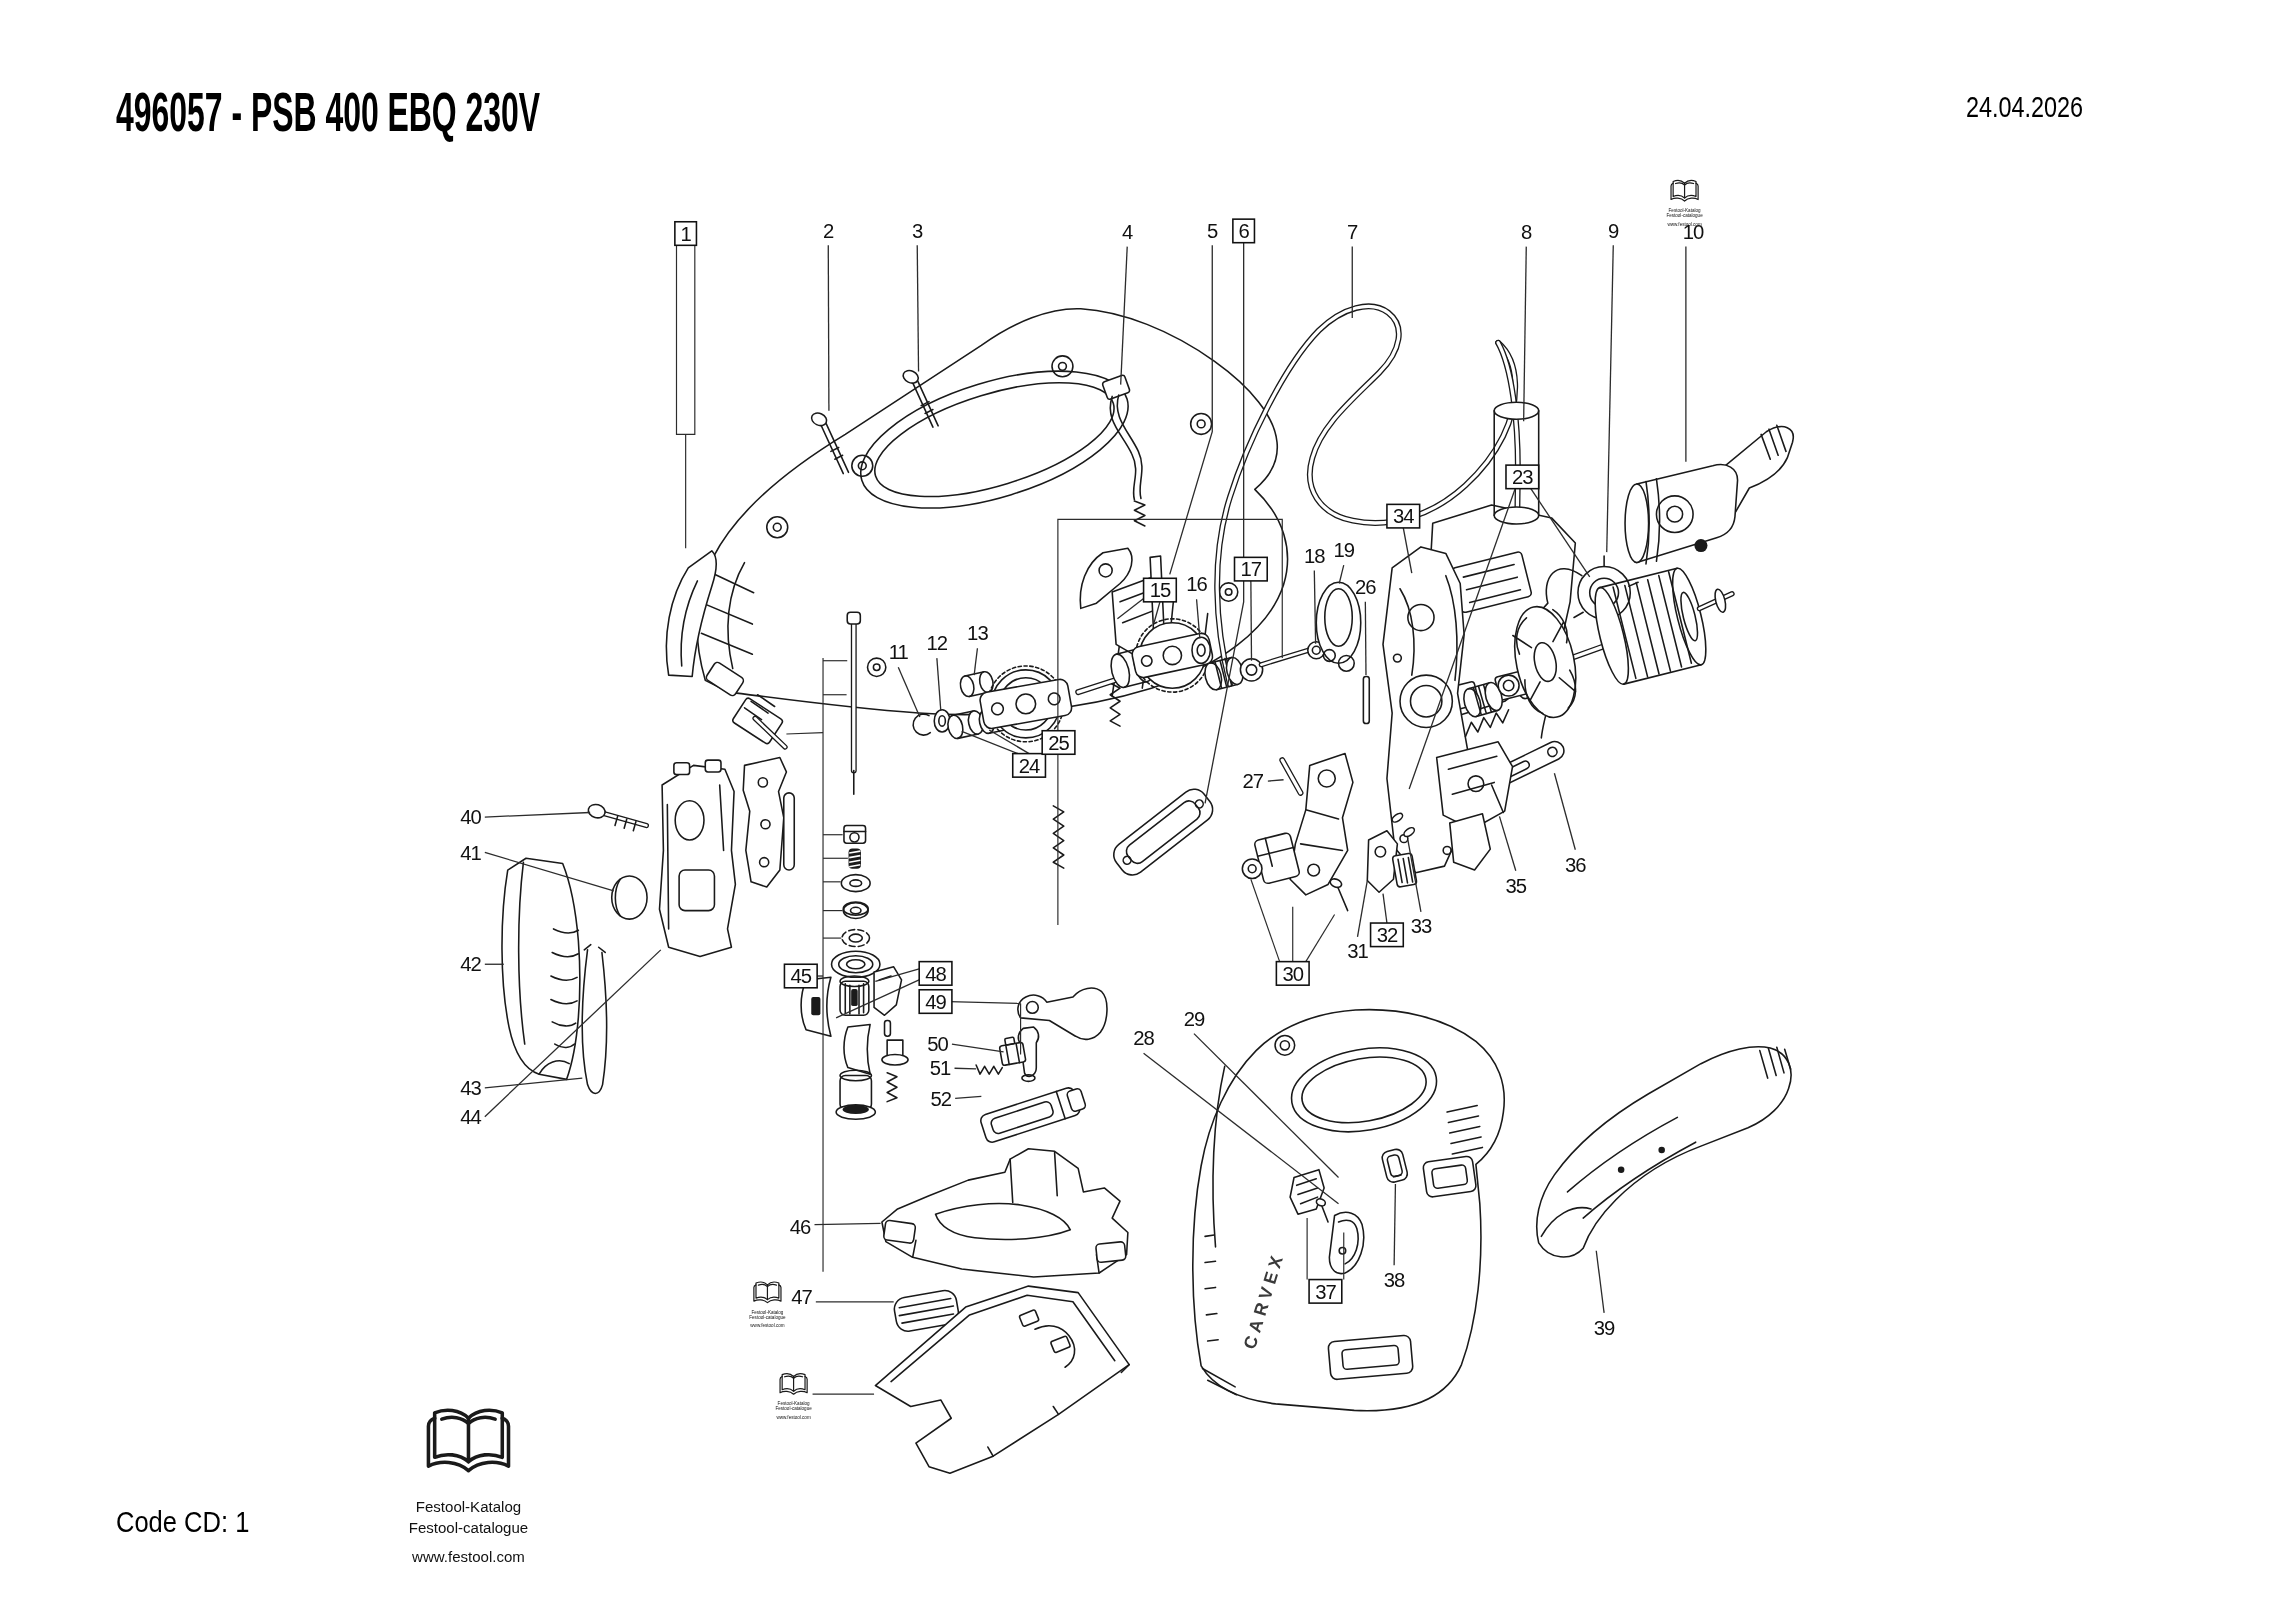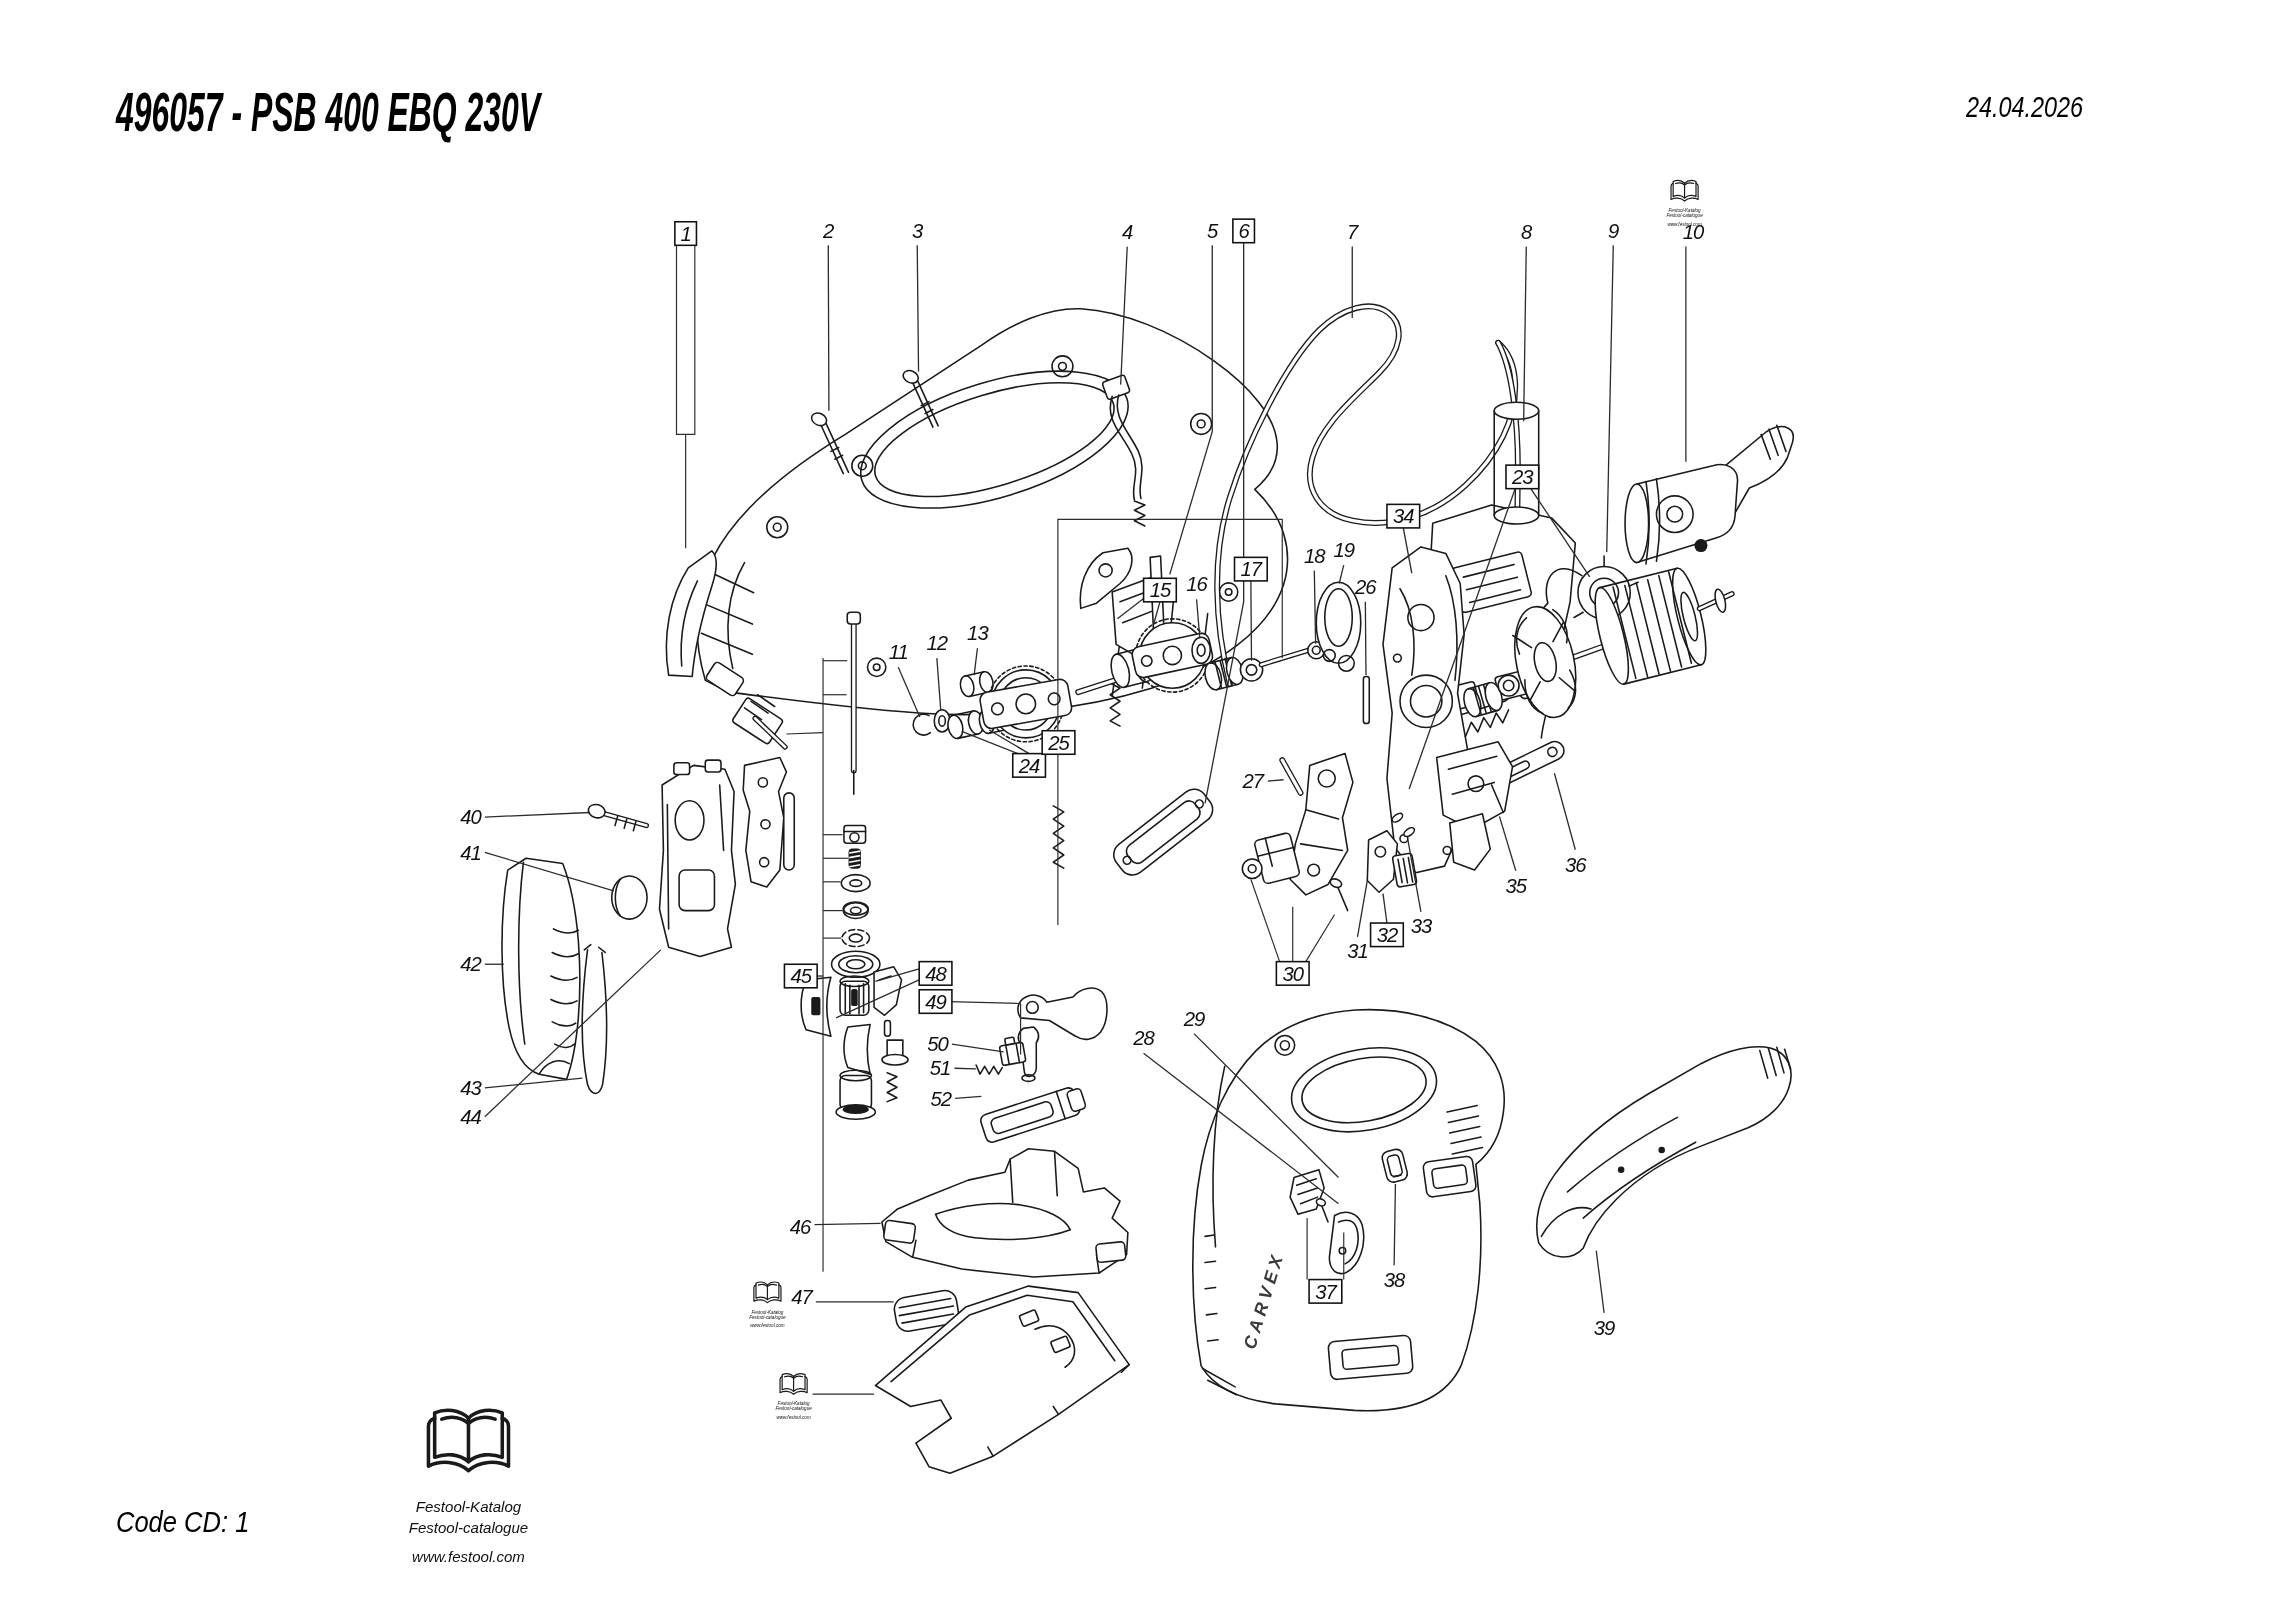--- a/index.html
+++ b/index.html
@@ -1,17 +1,17 @@
 <!DOCTYPE html>
 <html style="font-size:10.5px"><head>
 <meta charset="utf-8">
 <style>
   html,body{margin:0;padding:0;background:#fff;}
   .page{position:relative;width:2129px;height:1623px;background:#fff;overflow:hidden;
-        font-family:"Liberation Sans",sans-serif;color:#000;font-style:italic;}
+        font-family:"Liberation Sans",sans-serif;color:#000;}
   .title{position:absolute;left:116px;top:79px;font-weight:bold;font-size:56px;
          transform:scaleX(0.57);transform-origin:left top;white-space:nowrap;}
   .date{position:absolute;left:1966px;top:90px;font-size:30px;
         transform:scaleX(0.78);transform-origin:left top;white-space:nowrap;}
   .code{position:absolute;left:116px;top:1506px;font-size:29px;
         transform:scaleX(0.88);transform-origin:left top;white-space:nowrap;}
   svg{position:absolute;left:0;top:0;}
   .part{stroke:#1a1a1a;stroke-width:2.4;fill:none;stroke-linecap:round;stroke-linejoin:round;}
   .pf{fill:#fff;}
   .dk{fill:#1a1a1a;stroke:none;}

